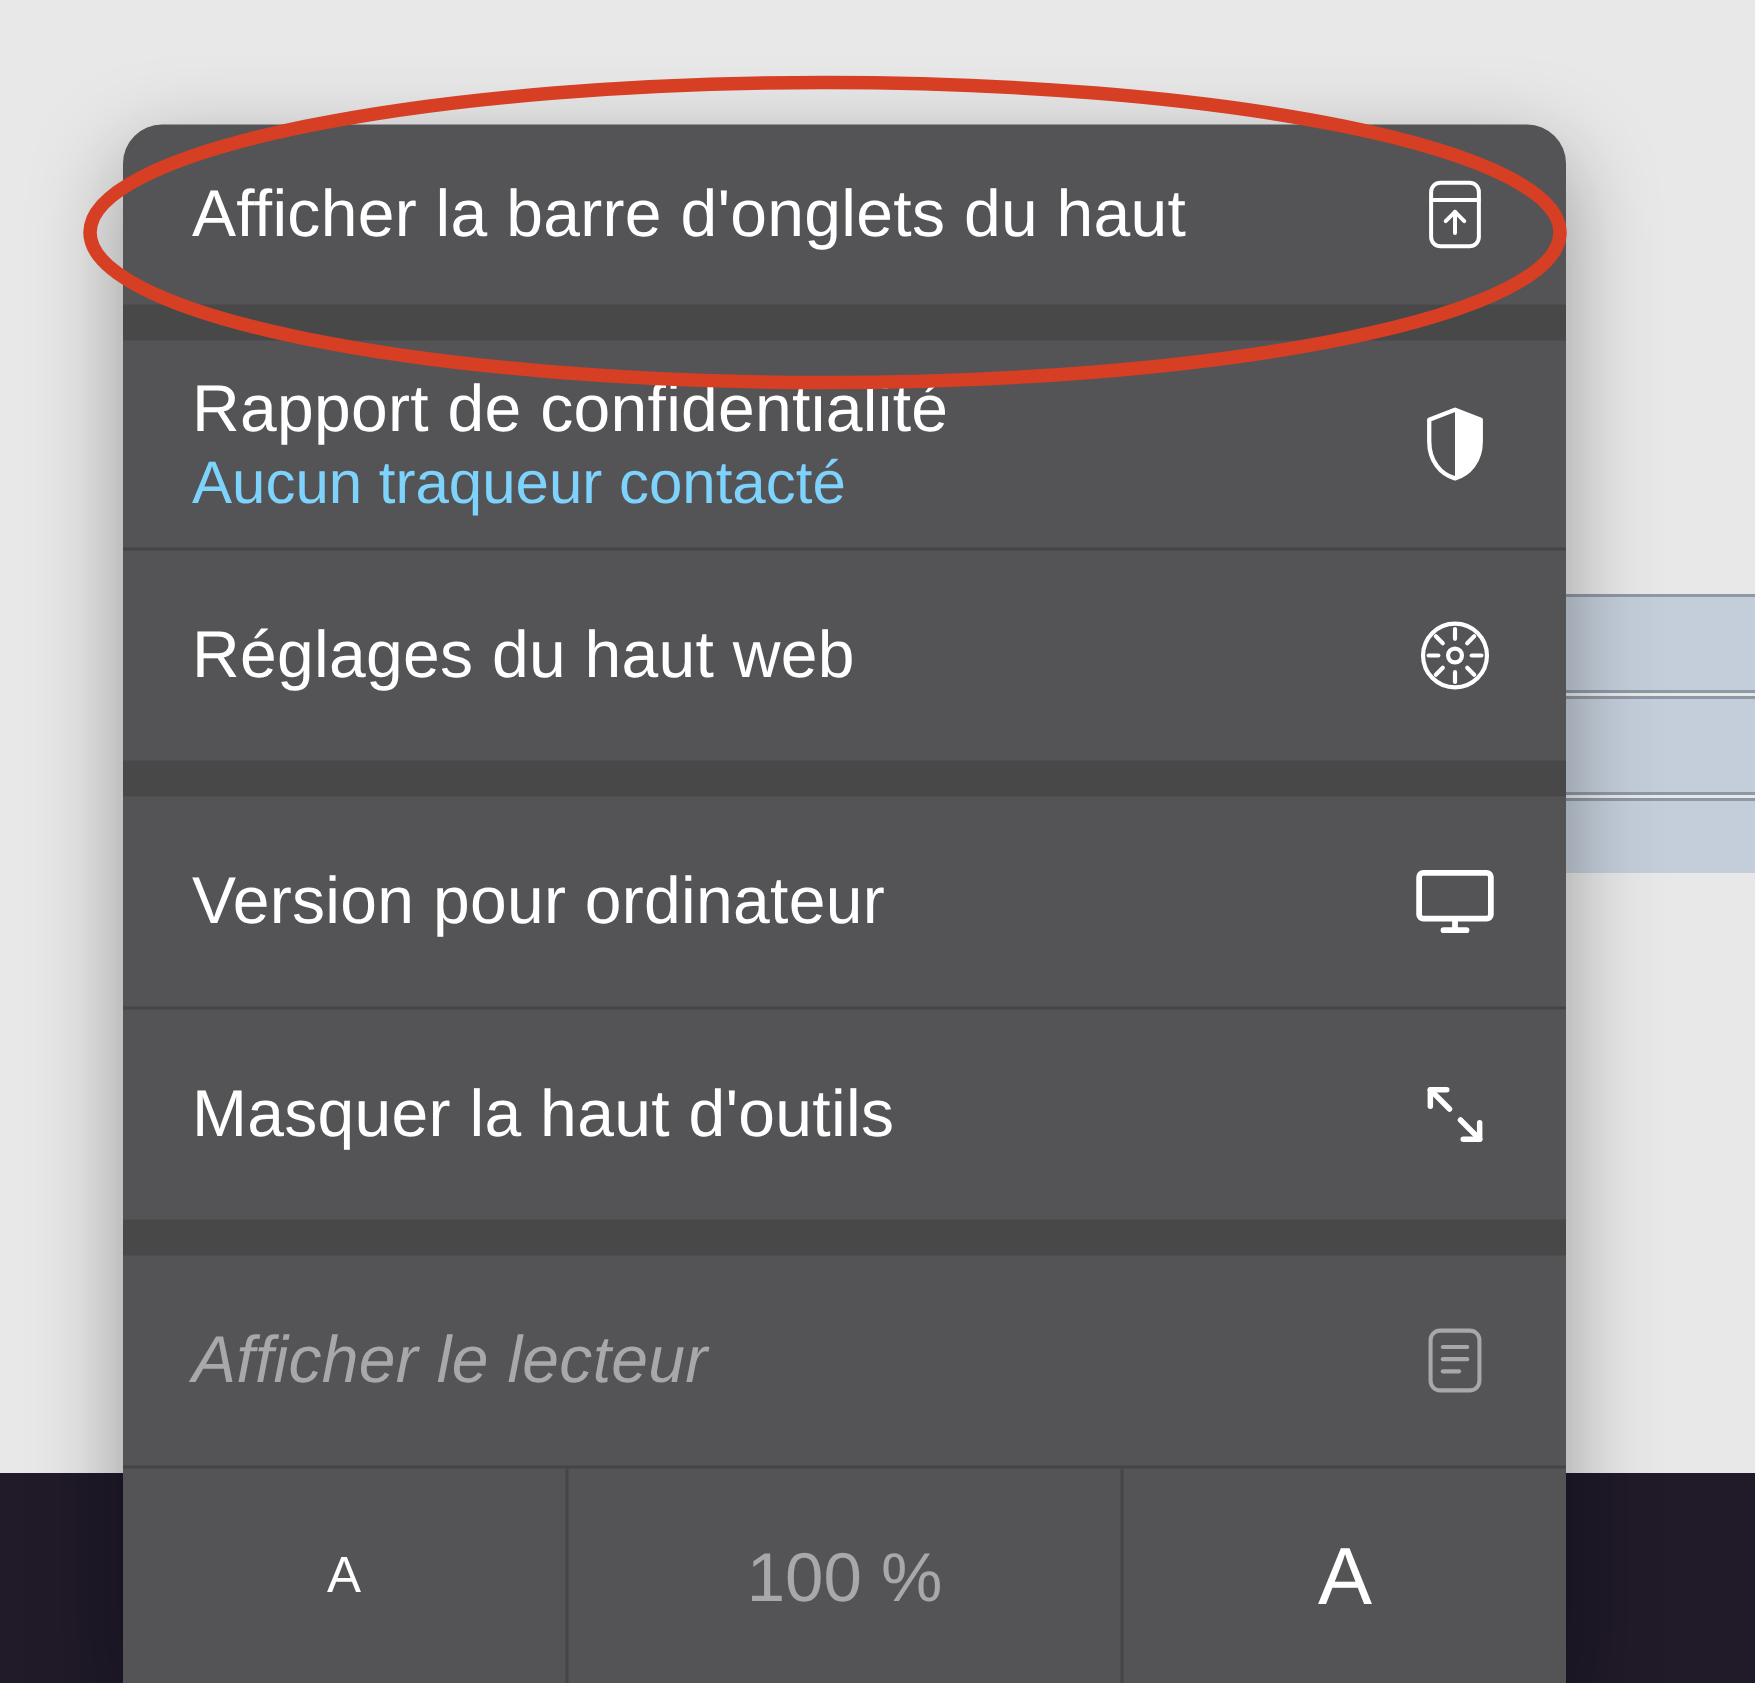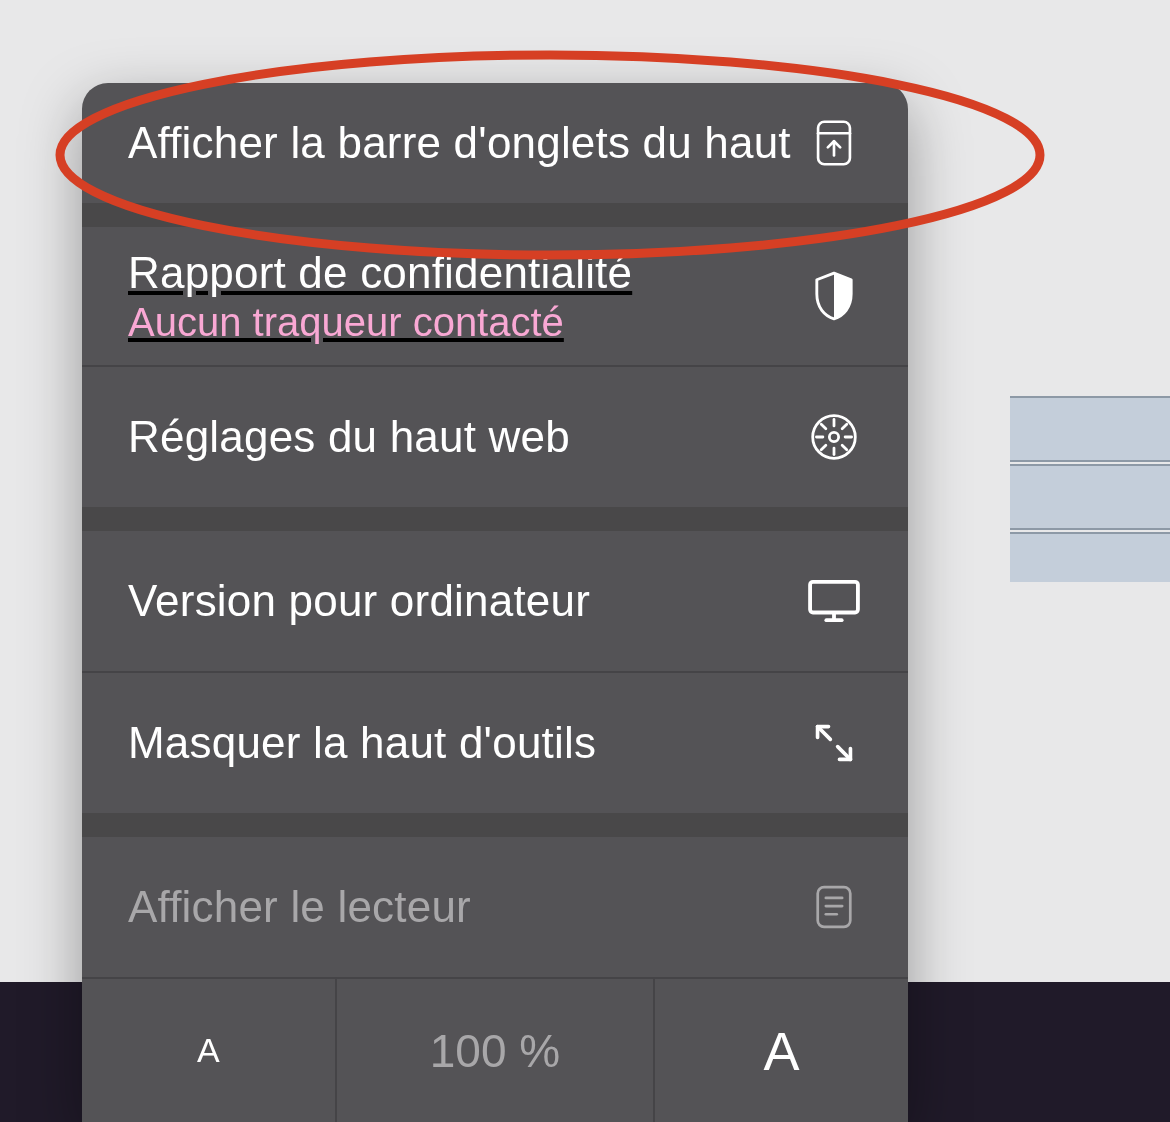--- a/index.html
+++ b/index.html
@@ -35,21 +35,21 @@
       border-bottom: 2px solid #8d99a6;
     }
     .bg-bar-light-1 { top: 396px; }
     .bg-bar-light-2 { top: 464px; }
     .bg-bar-light-3 { top: 532px; height: 50px; border-bottom: none; }
 
     .popup {
       position: absolute;
       left: 82px;
       top: 83px;
-      width: 826px;
+      width: 962px;
       background: #545356;
       border-radius: 26px 26px 0 0;
       box-shadow: 0 20px 60px rgba(0,0,0,0.35);
       overflow: hidden;
     }
 
     .row {
       display: flex;
       align-items: center;
       justify-content: space-between;
@@ -62,35 +62,35 @@
       padding-top: 6px;
       padding-bottom: 6px;
     }
     .row.tall {
       min-height: 138px;
     }
     .row-text {
       display: flex;
       flex-direction: column;
       gap: 2px;
-      text-decoration: underline;
     }
     .label {
       font-size: 44px;
       color: #ffffff;
       font-weight: 400;
       letter-spacing: 0.2px;
     }
     .sublabel {
       font-size: 40px;
-      color: #f9a8d4;
+      color: #7dd3fc;
       font-weight: 400;
     }
     .label-disabled {
       color: #a8a7a9;
+      font-style: italic;
     }
     .icon {
       width: 56px;
       height: 56px;
       display: flex;
       align-items: center;
       justify-content: center;
       color: #fff;
       flex-shrink: 0;
     }

